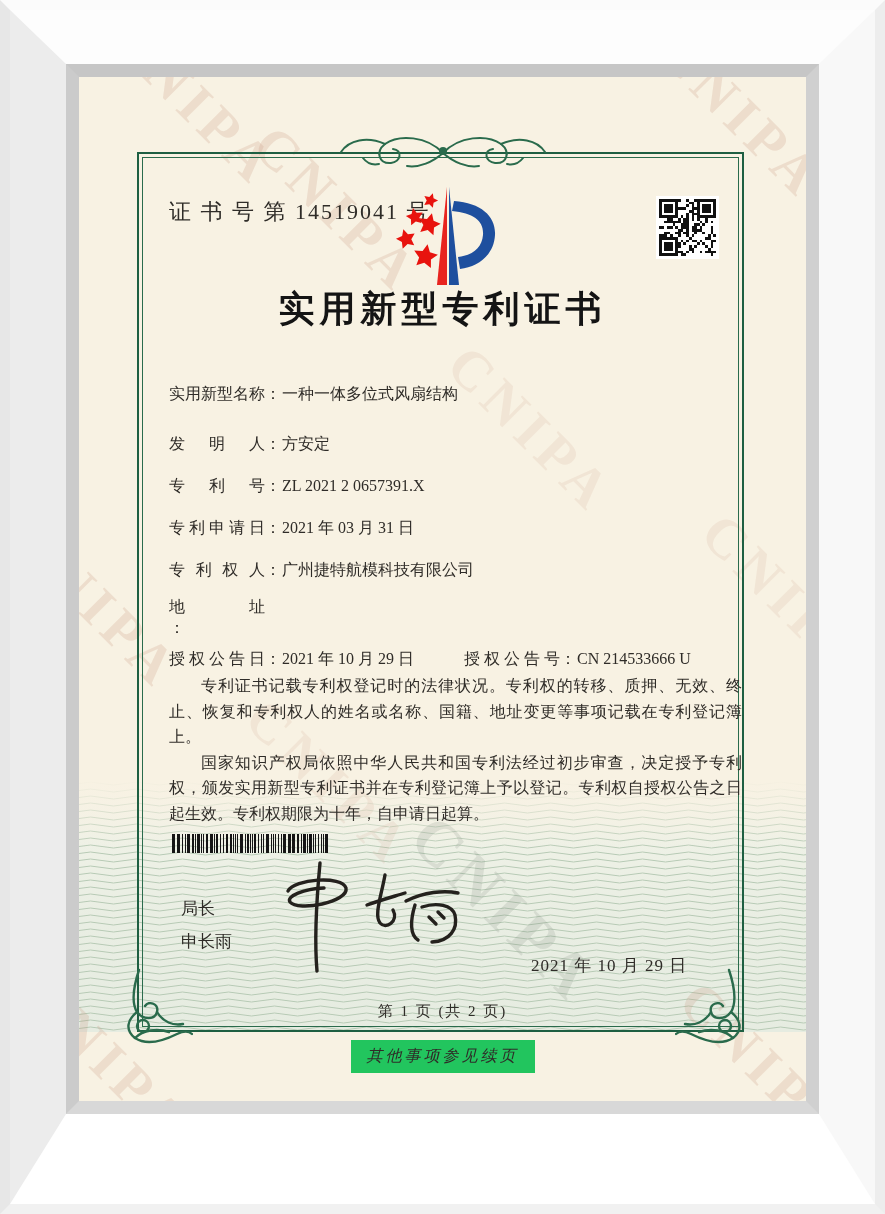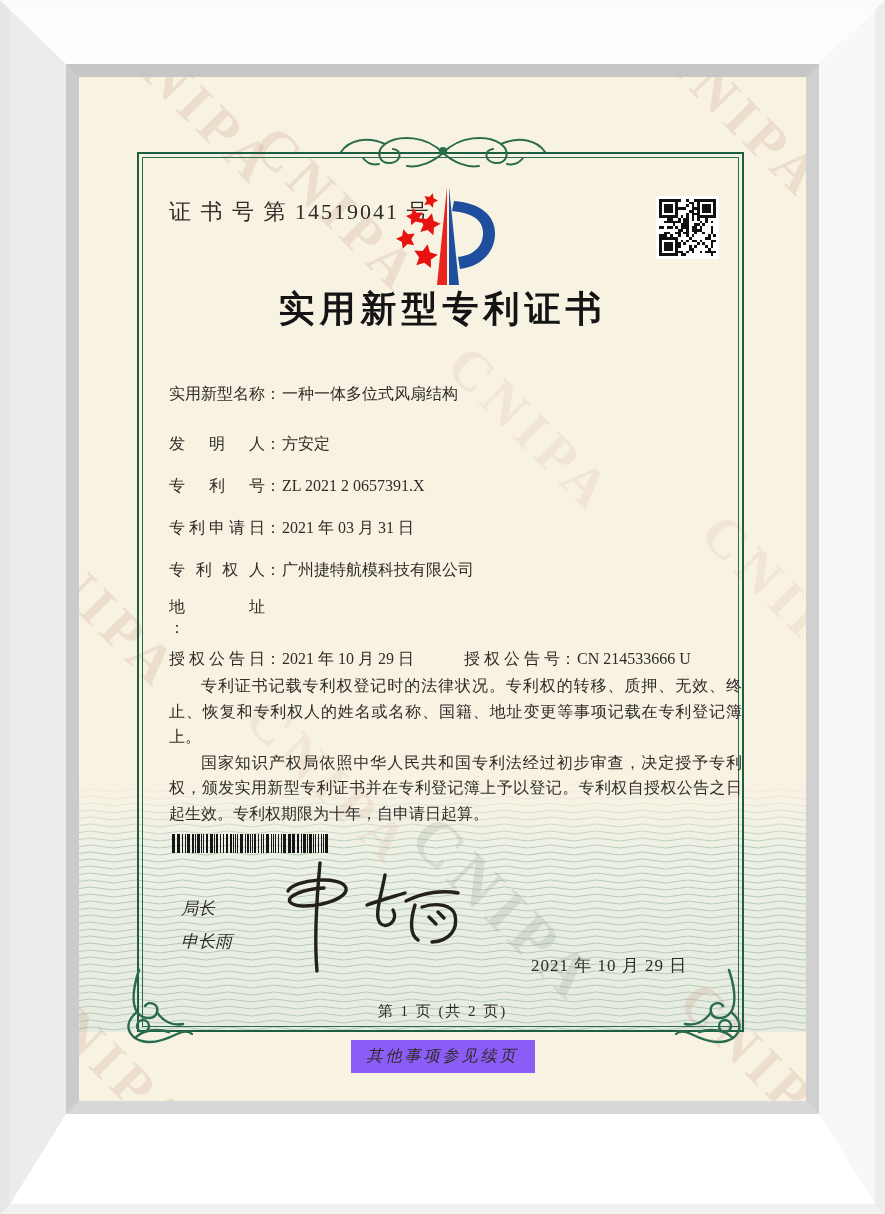--- a/index.html
+++ b/index.html
@@ -65,31 +65,31 @@
   .addr-l2{display:block;}
   .pair2{display:flex;margin-left:50px;}
 
   .paras{position:absolute;left:90px;right:64px;top:596px;font-size:16px;
          line-height:25.5px;text-align:justify;}
   .paras p{margin:0;text-indent:2em;}
 
   .barcode{position:absolute;left:93px;top:757px;width:160px;height:19px;}
 
   .director{position:absolute;left:102px;top:822px;font-size:17px;line-height:20px;}
-  .director div{margin-bottom:13px;font-style:italic;}
+  .director div{margin-bottom:13px;}
 
   .signature{position:absolute;left:185px;top:778px;}
 
   .issue-date{position:absolute;left:452px;top:877px;font-size:17px;letter-spacing:1px;}
 
   .pageinfo{position:absolute;left:0;right:0;top:925px;text-align:center;
             font-size:15px;letter-spacing:2px;}
 
   .footnote{position:absolute;left:50%;top:963px;transform:translateX(-50%);
-            background:#8b5cf6;padding:6px 16px;font-size:16px;letter-spacing:3px;
+            background:#22c55e;padding:6px 16px;font-size:16px;letter-spacing:3px;
             font-style:italic;}
 </style>
 </head>
 <body>
 
 <div class="photo">
  <div class="frame">
   <div class="mat">
    <div class="paper">
 

